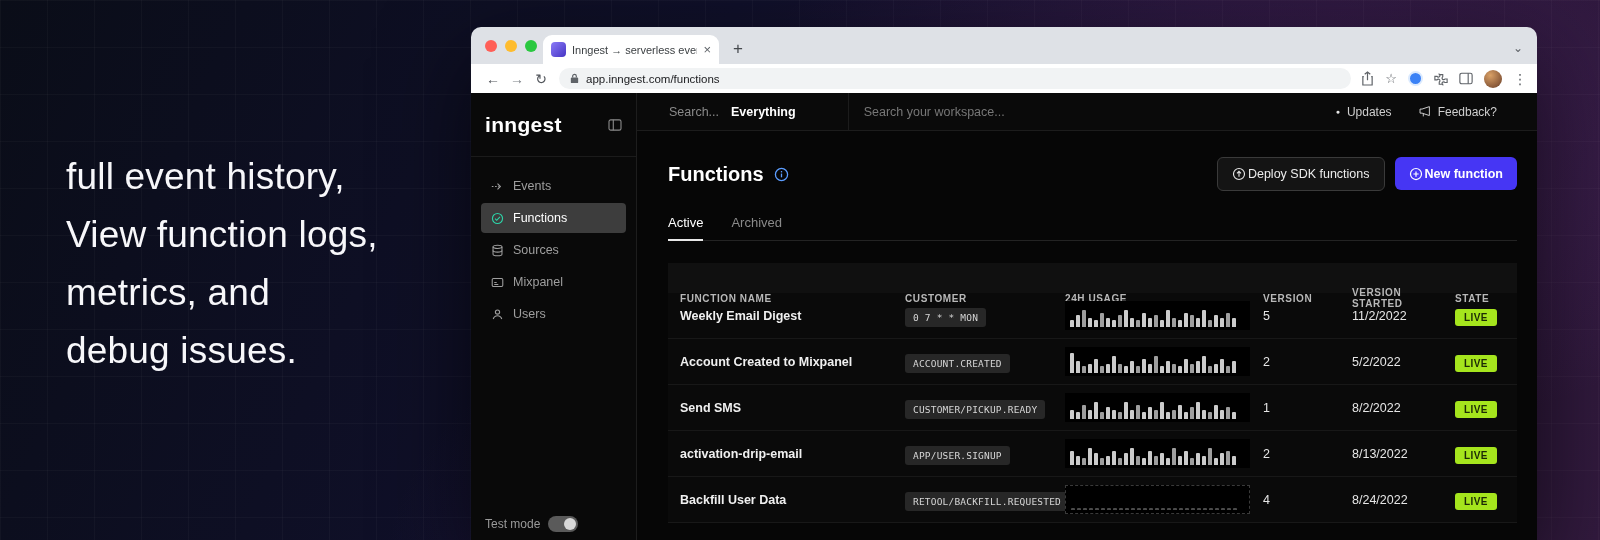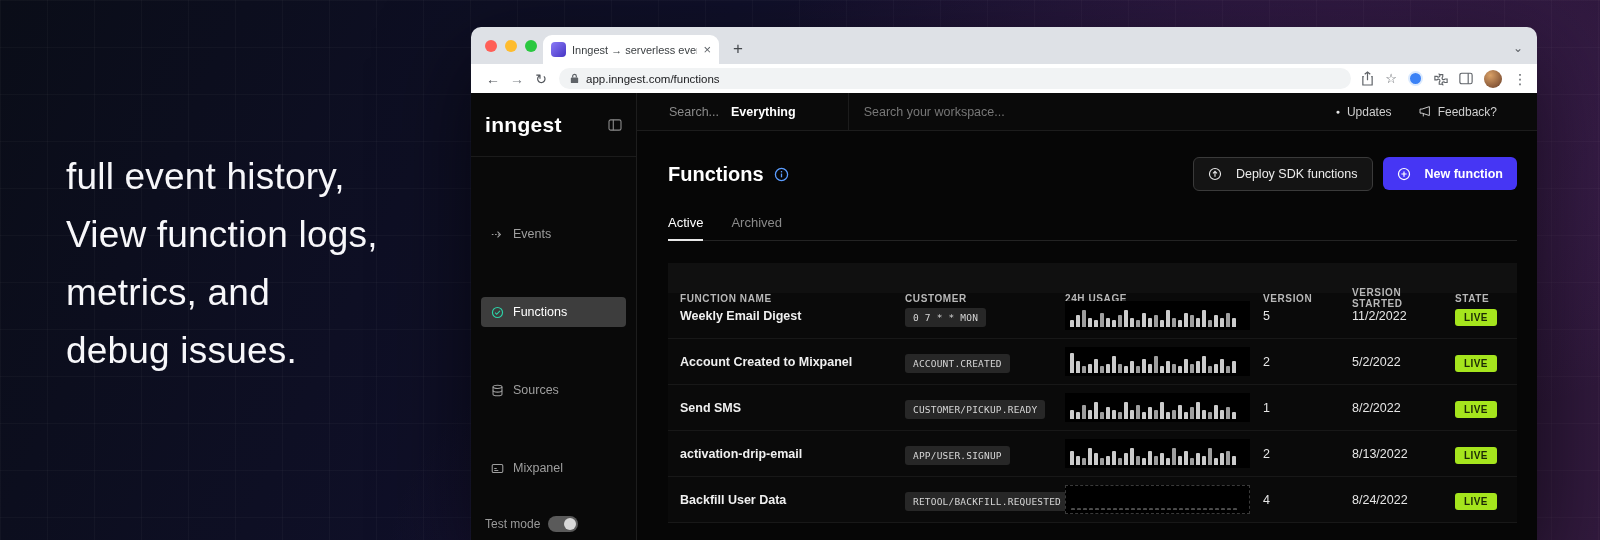--- a/index.html
+++ b/index.html
@@ -51,21 +51,21 @@
   .dots { font-size:14px; color:#5f6368; }
   .star { font-size:13px; color:#5f6368; line-height:1; }
 
   
   .app { flex:1; background:#ffffff; display:flex; min-height:0; }
 
   .sidebar { width:166px; background:#090909; border-right:1px solid #1d1d1d; position:relative; flex:0 0 auto; }
   .logo-row { height:64px; display:flex; align-items:center; justify-content:space-between; padding:0 14px; border-bottom:1px solid #1b1b1b; }
   .logo { color:#fff; font-size:21px; font-weight:700; letter-spacing:.3px; }
   .nav { padding:14px 10px; }
-  .sitem { height:30px; border-radius:4px; display:flex; align-items:center; gap:9px; padding:0 10px; color:#9f9f9f; font-size:12.5px; margin-bottom:2px;margin-top:48px; }
+  .sitem { height:30px; border-radius:4px; display:flex; align-items:center; gap:9px; padding:0 10px; color:#9f9f9f; font-size:12.5px; margin-bottom:2px; }
   .sitem.active { background:#3d3d3d; color:#fff; }
   .sitem svg { width:13px; height:13px; flex:0 0 auto; }
   .sitem.active .fn-ic { color:#2dd4a8; }
   .testmode { position:absolute; left:14px; bottom:8px; display:flex; align-items:center; gap:8px; color:#9a9a9a; font-size:12px; }
   .toggle { width:30px; height:16px; border-radius:8px; background:#5a5a5a; position:relative; }
   .toggle .knob { position:absolute; right:2px; top:2px; width:12px; height:12px; border-radius:50%; background:#d8d8d8; }
 
   .rightcol { flex:1; display:flex; flex-direction:column; min-width:0; }
   .topbar { height:38px; background:#0a0a0a; border-bottom:1px solid #1c1c1c; display:flex; align-items:center; padding:0 40px 0 32px; flex:0 0 auto; }
   .search-label { color:#8a8a8a; font-size:12.5px; }
@@ -74,21 +74,21 @@
   .ws-search { color:#777; font-size:12.5px; margin-left:15px; }
   .topbar-right { margin-left:auto; display:flex; align-items:center; gap:26px; color:#cfcfcf; font-size:12px; }
   .tb-group { display:flex; align-items:center; gap:7px; }
   .upd-dot { font-size:7px; color:#e8e8e8; }
 
   .main { flex:1; padding:26px 20px 0 31px; background:#060606; min-height:0; }
   .title-row { display:flex; align-items:center; }
   .page-title { color:#fff; font-size:20px; font-weight:700; }
   .info-ic { margin-left:10px; display:inline-flex; }
   .actions { margin-left:auto; display:flex; gap:10px; }
-  .btn { height:33px; border-radius:6px; font-size:12.5px; display:flex; align-items:center; gap:14px; padding:16px 14px; white-space:nowrap; }
+  .btn { height:33px; border-radius:6px; font-size:12.5px; display:flex; align-items:center; gap:2px; padding:16px 14px; white-space:nowrap; }
   .btn.ghost { background:#141414; border:1px solid #3a3a3a; color:#ececec; }
   .btn.primary { background:#4636F4; border:none; color:#fff; font-weight:600; }
 
   .tabs { margin-top:24px; border-bottom:1px solid #232323; display:flex; gap:28px; }
   .tab-item { font-size:13px; color:#8a8a8a; padding-bottom:9px; }
   .tab-item.active { color:#fff; font-weight:500; border-bottom:2px solid #e8e8e8; margin-bottom:-1px; }
 
   .table { margin-top:22px; }
   .thead { display:flex; align-items:center; height:30px; background:#101010; }
   .th { font-size:10px; font-weight:700; color:#b8b8b8; letter-spacing:.6px;margin-top:40px; }

